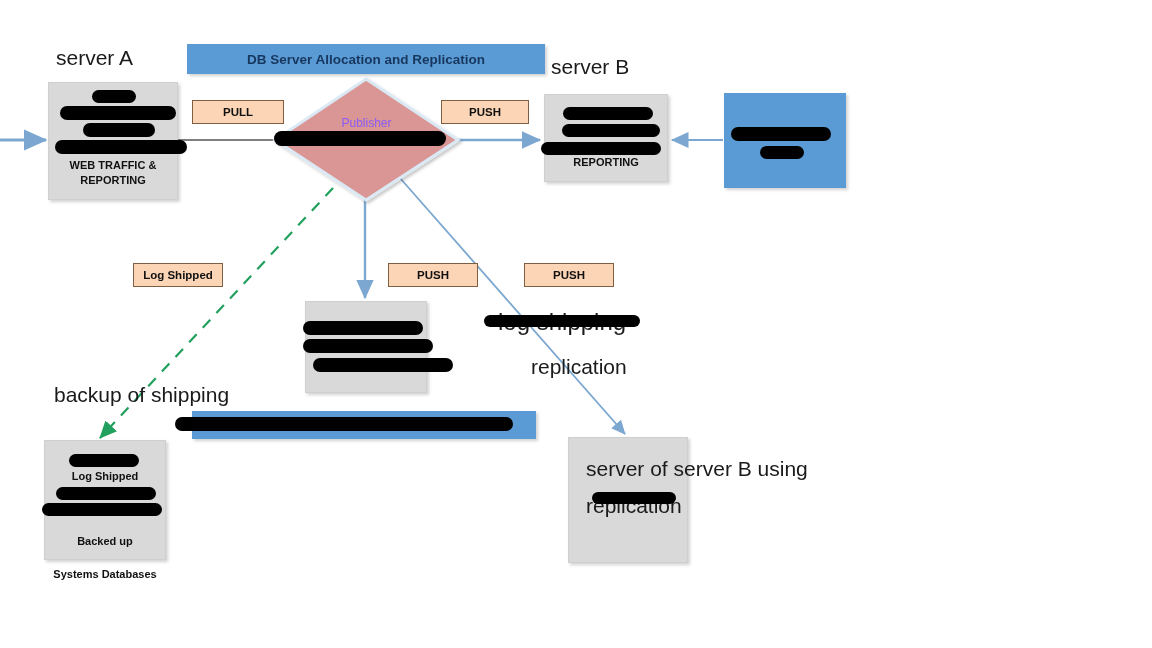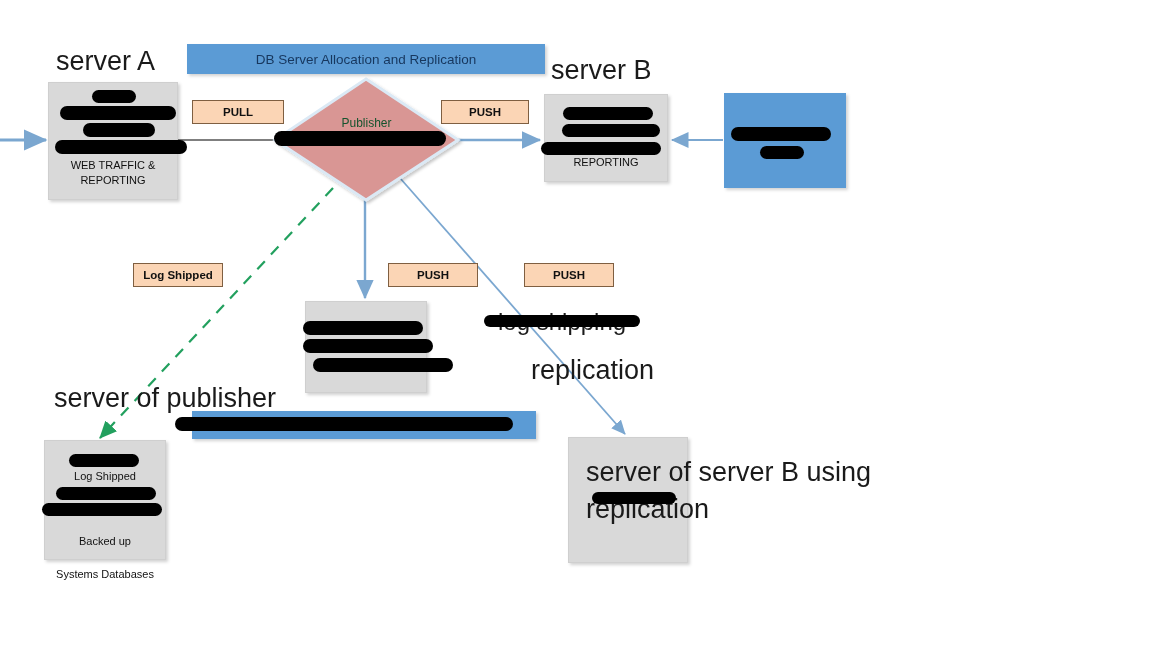--- a/index.html
+++ b/index.html
@@ -35,57 +35,57 @@
     box-shadow: 2px 2px 3px rgba(0,0,0,0.18);
     box-sizing: border-box;
   }
   .title-banner {
     background: #5b9bd5;
     box-shadow: 2px 2px 3px rgba(0,0,0,0.18);
     display: flex;
     align-items: center;
     justify-content: center;
     color: #17375e;
-    font-weight: normal;
+    font-weight: bold;
     font-size: 13.5px;
     box-sizing: border-box;
   }
   .tag {
     background: #fbd5b5;
     border: 1px solid #7f5f41;
     display: flex;
     align-items: center;
     justify-content: center;
     font-weight: bold;
     font-size: 11.5px;
     color: #111;
     box-sizing: border-box;
   }
   .big-label {
-    font-size: 27px;
+    font-size: 21px;
     color: #1a1a1a;
     white-space: nowrap;
     line-height: 1.15;
   }
   .box-text {
     position: absolute;
     left: 0;
     width: 100%;
     text-align: center;
     font-size: 11px;
-    font-weight: normal;
+    font-weight: bold;
     color: #111;
     line-height: 1.35;
   }
   .diamond-label {
     position: absolute;
     width: 100%;
     text-align: center;
     font-size: 12px;
-    color: #14532d;
+    color: #8b5cf6;
     left: 0;
   }
 
   
   .redact {
     position: absolute;
     background: #000000;
     border-radius: 9px;
   }
 </style>
@@ -191,21 +191,21 @@
 </div>
 <div class="redact abs" style="left:303px; top:321px; width:120px; height:14px;"></div>
 <div class="redact abs" style="left:303px; top:339px; width:130px; height:14px;"></div>
 <div class="redact abs" style="left:313px; top:358px; width:140px; height:14px;"></div>
 
 <div class="abs big-label" style="left:498px; top:308px; font-size:24px;">log shipping</div>
 <div class="redact abs" style="left:484px; top:315px; width:156px; height:12px;"></div>
 
 <div class="abs big-label" style="left:531px; top:355px;">replication</div>
 
-<div class="abs big-label" style="left:54px; top:383px;">server of publisher</div>
+<div class="abs big-label" style="left:54px; top:383px;">backup of shipping</div>
 
 <div class="abs blue-box" style="left:192px; top:411px; width:344px; height:28px;"></div>
 <div class="redact abs" style="left:175px; top:417px; width:338px; height:14px;"></div>
 
 <div class="abs gray-box" style="left:44px; top:440px; width:122px; height:120px;">
   <div class="box-text" style="top:12px;">&nbsp;</div>
   <div class="box-text" style="top:28px;">Log  Shipped</div>
   <div class="box-text" style="top:44px;">&nbsp;</div>
   <div class="box-text" style="top:60px;">&nbsp;</div>
   <div class="box-text" style="top:78px;margin-top:48px;">Systems Databases</div>

